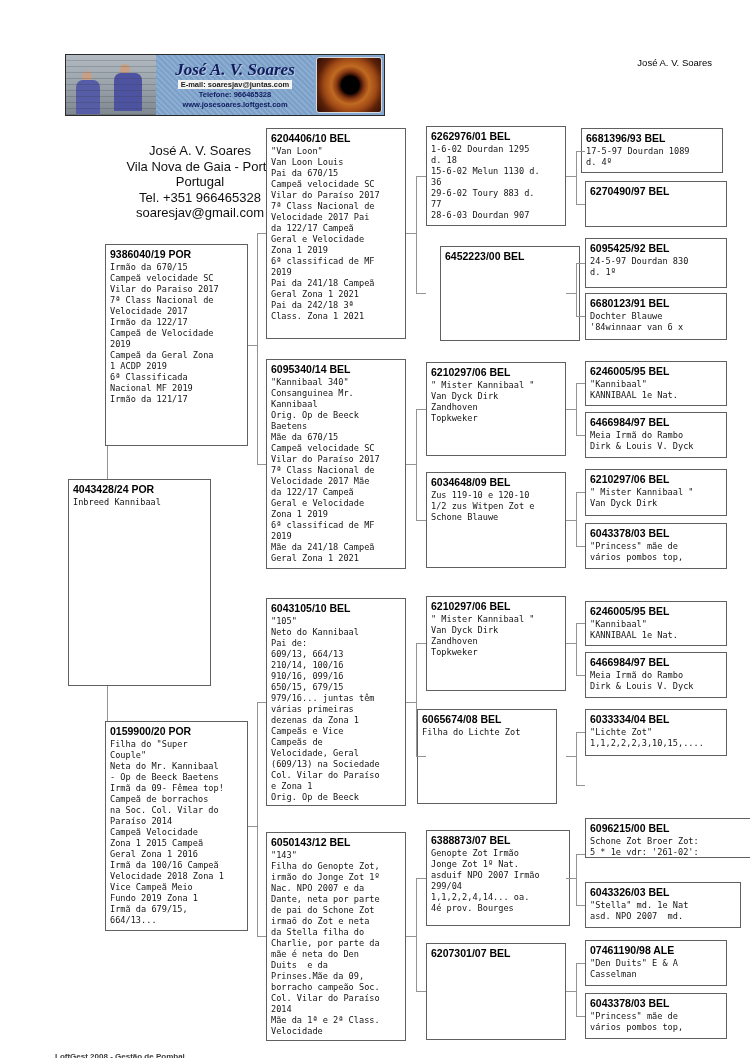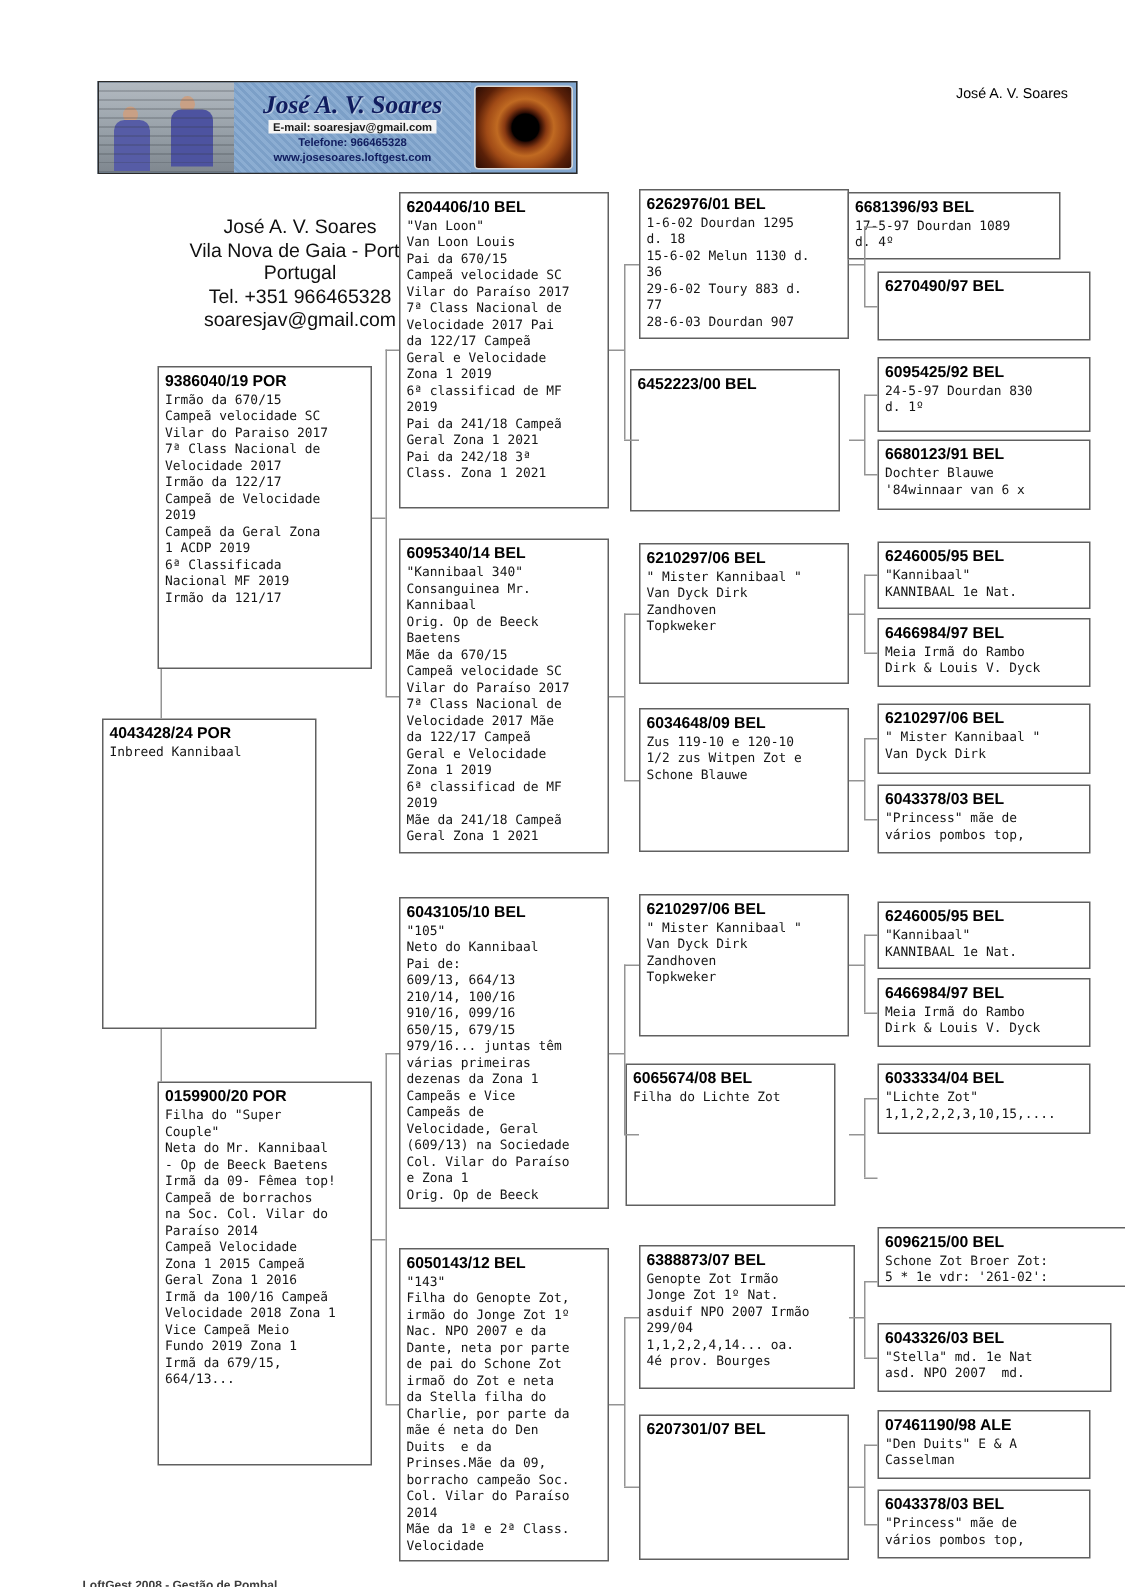--- a/index.html
+++ b/index.html
@@ -54,21 +54,21 @@
           <div class="head"></div>
           <div class="torso"></div>
         </div>
       <div class="person p2" style="left:48px;top:9px;">
           <div class="head"></div>
           <div class="torso"></div>
         </div>
     </div>
     <div class="banner-center">
       <div class="banner-title">José A. V. Soares</div>
-      <div class="banner-line email">E-mail: soaresjav@gmail.com</div>
+      <div class="banner-line email">E-mail: soaresjav@juntas.com</div>
       <div class="banner-line">Telefone: 966465328</div>
       <div class="banner-line">www.josesoares.loftgest.com</div>
     </div>
     <div class="banner-eye"></div>
   </div>
 
   <div class="top-right-name">José A. V. Soares</div>
 
   <div class="address">
     <div>José A. V. Soares</div>
@@ -91,21 +91,21 @@
 Velocidade 2017
 Irmão da 122/17
 Campeã de Velocidade
 2019
 Campeã da Geral Zona
 1 ACDP 2019
 6ª Classificada
 Nacional MF 2019
 Irmão da 121/17</div>
   </div>
-  <div class="pbox" style="left:105px;top:705px;width:143px;height:256px">
+  <div class="pbox" style="left:105px;top:705px;width:143px;height:210px">
     <div class="ring">0159900/20 POR</div>
     <div class="info">Filha do "Super
 Couple"
 Neta do Mr. Kannibaal
 - Op de Beeck Baetens
 Irmã da 09- Fêmea top!
 Campeã de borrachos
 na Soc. Col. Vilar do
 Paraíso 2014
 Campeã Velocidade
@@ -200,21 +200,21 @@
   <div class="pbox" style="left:426px;top:110px;width:140px;height:100px">
     <div class="ring">6262976/01 BEL</div>
     <div class="info">1-6-02 Dourdan 1295
 d. 18
 15-6-02 Melun 1130 d.
 36
 29-6-02 Toury 883 d.
 77
 28-6-03 Dourdan 907</div>
   </div>
-  <div class="pbox" style="left:420px;top:230px;width:140px;height:95px">
+  <div class="pbox" style="left:440px;top:230px;width:140px;height:95px">
     <div class="ring">6452223/00 BEL</div>
     <div class="info"></div>
   </div>
   <div class="pbox" style="left:426px;top:346px;width:140px;height:94px">
     <div class="ring">6210297/06 BEL</div>
     <div class="info">" Mister Kannibaal "
 Van Dyck Dirk
 Zandhoven
 Topkweker</div>
   </div>
@@ -240,21 +240,21 @@
     <div class="info">Genopte Zot Irmão
 Jonge Zot 1º Nat.
 asduif NPO 2007 Irmão
 299/04
 1,1,2,2,4,14... oa.
 4é prov. Bourges</div>
   </div>
   <div class="pbox" style="left:426px;top:927px;width:140px;height:97px">
     <div class="ring">6207301/07 BEL</div>
   </div>
-  <div class="pbox" style="left:565px;top:112px;width:142px;height:45px">
+  <div class="pbox" style="left:581px;top:112px;width:142px;height:45px">
     <div class="ring">6681396/93 BEL</div>
     <div class="info">17-5-97 Dourdan 1089
 d. 4º</div>
   </div>
   <div class="pbox" style="left:585px;top:165px;width:142px;height:46px">
     <div class="ring">6270490/97 BEL</div>
     <div class="info"></div>
   </div>
   <div class="pbox" style="left:585px;top:222px;width:142px;height:50px">
     <div class="ring">6095425/92 BEL</div>

